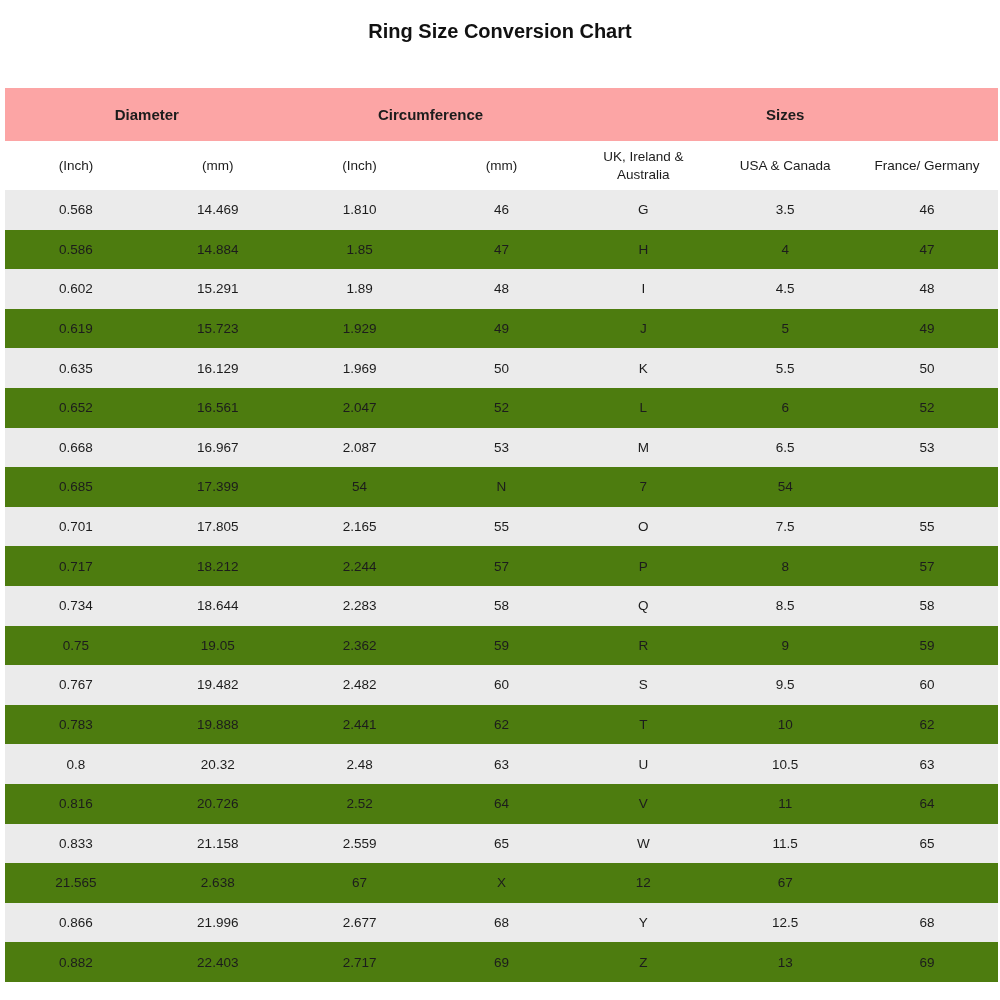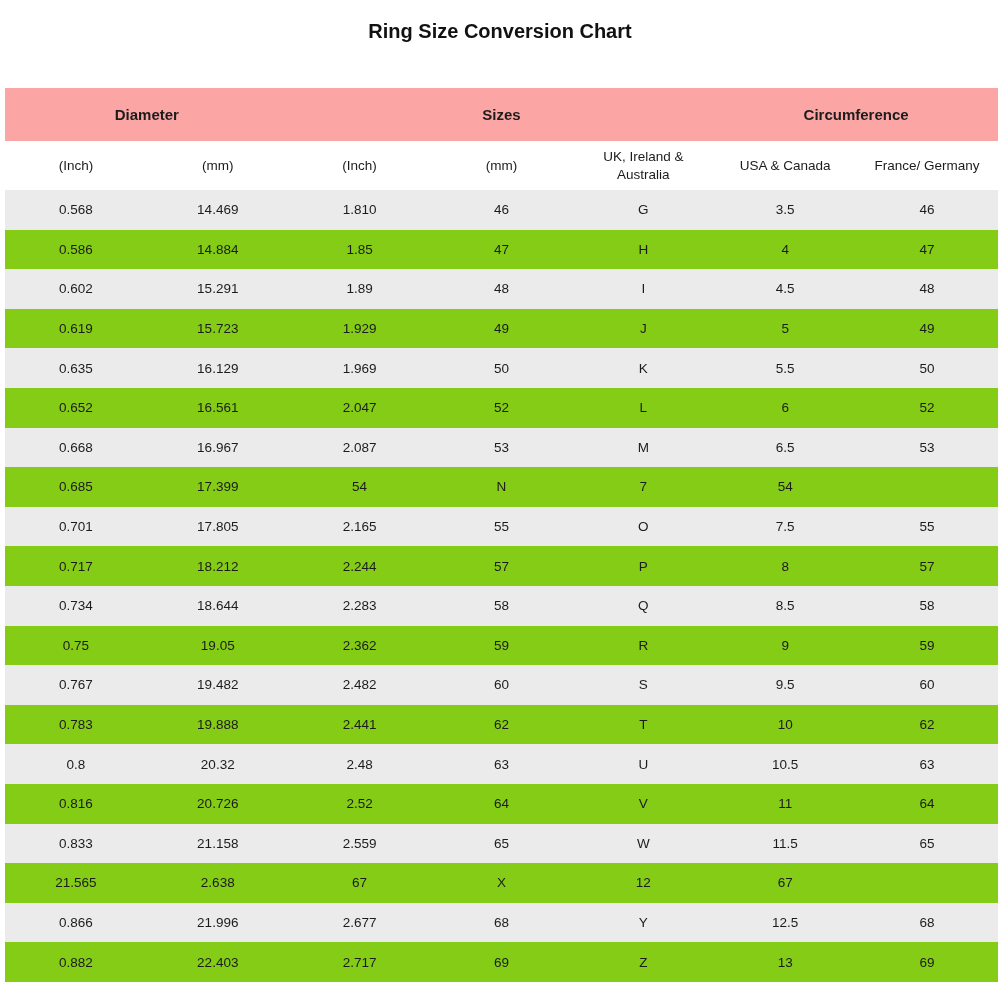--- a/index.html
+++ b/index.html
@@ -54,40 +54,40 @@
     height: 49px;
     background: #ffffff;
     font-size: 13.5px;
   }
   .head-row .cell {
     line-height: 1.3;
     padding: 0 14px;
   }
   .data-row {
     height: 39.6px;
-    background: #84cc16;
+    background: #4d7c0f;
     font-size: 13.5px;
   }
   .data-row.alt {
     background: #ebebeb;
   }
 </style>
 </head>
 <body>
 
 <div class="page">
 
   <h1 class="title">Ring Size Conversion Chart</h1>
 
   <div class="tbl">
 
     <div class="row group-row">
       <div class="cell w2">Diameter</div>
+      <div class="cell w2">Circumference</div>
       <div class="cell w3">Sizes</div>
-      <div class="cell w2">Circumference</div>
     </div>
 
     <div class="row head-row">
       <div class="cell w1">(Inch)</div>
       <div class="cell w1">(mm)</div>
       <div class="cell w1">(Inch)</div>
       <div class="cell w1">(mm)</div>
       <div class="cell w1">UK, Ireland &amp; Australia</div>
       <div class="cell w1">USA &amp; Canada</div>
       <div class="cell w1">France/ Germany</div>

